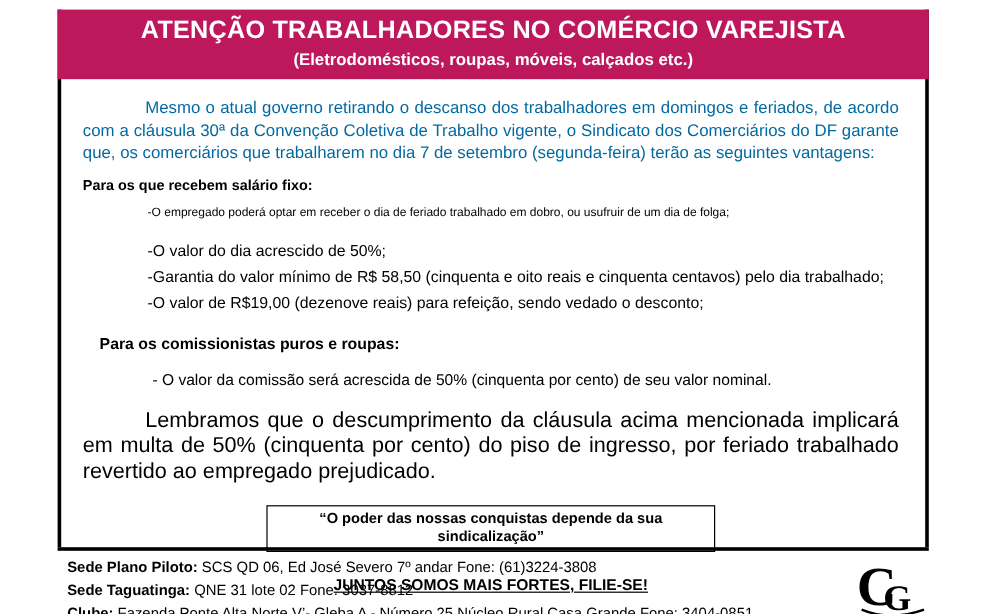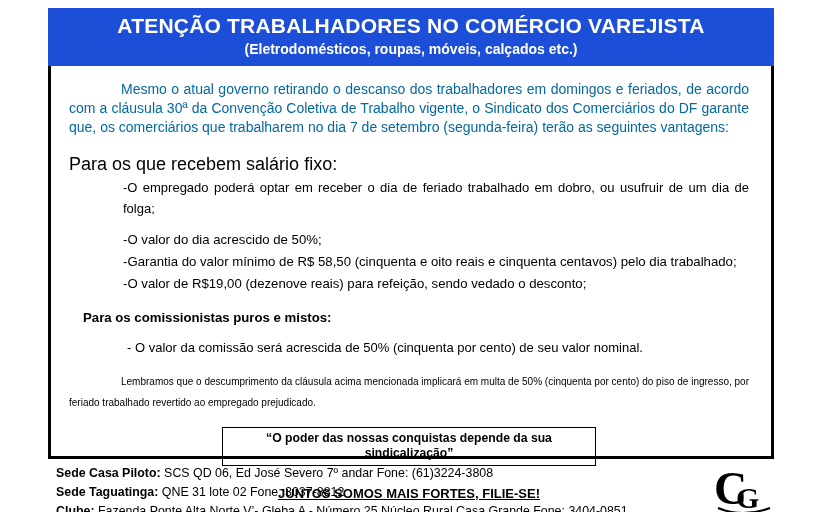--- a/index.html
+++ b/index.html
@@ -25,21 +25,21 @@
     height: 448px;
     border-left: 3px solid #000;
     border-right: 3px solid #000;
   }
   .header-band {
     position: absolute;
     left: 48px;
     top: 8px;
     width: 726px;
     height: 58px;
-    background: #1d4ed8;
+    background: #be185d;
     color: #ffffff;
     text-align: center;
     padding-top: 5px;
   }
   .header-title {
     font-size: 21px;
     font-weight: bold;
     letter-spacing: 0.2px;
     line-height: 26px;
     white-space: nowrap;
@@ -59,54 +59,54 @@
   }
   p.para {
     margin: 0 0 2px 0;
     font-size: 14px;
     line-height: 19px;
     text-align: justify;
     color: #0369a1;
   }
   p.indent { text-indent: 52px; }
   .bold-head {
-    font-size: 18px;
-    font-weight: normal;
-    margin: 18px 0 3px 0;
+    font-size: 12px;
+    font-weight: bold;
+    margin: 8px 0 3px 0;
     line-height: 19px;
   }
   .item {
     font-size: 13.2px;
     line-height: 19px;
     margin: 0 0 3px 0;
     padding-left: 54px;
     text-align: justify;
   }
   .item-hang {
-    font-size: 13px;
+    font-size: 10px;
     line-height: 21px;
     margin: 0 0 2px 0;
     padding-left: 54px;
     text-align: justify;
   }
   .spacer-sm { height: 9px; }
   .spacer-md { height: 14px; }
   .commission-head {
     font-size: 13.2px;
     font-weight: bold;
     margin: 0 0 4px 0;
     padding-left: 14px;
   }
   .commission-item {
     font-size: 13px;
     line-height: 19px;
     padding-left: 58px;
   }
   .closing {
-    font-size: 10px;
+    font-size: 18px;
     line-height: 21px;
     text-align: justify;
     margin-top: 14px;
   }
   .quote-box {
     margin: 14px auto 0 auto;
     width: 374px;
     border: 1px solid #000;
     text-align: center;
     font-size: 12.2px;
@@ -167,36 +167,36 @@
     <div class="bold-head">Para os que recebem salário fixo:</div>
 
     <p class="item-hang">-O empregado poderá optar em receber o dia de feriado trabalhado em dobro, ou usufruir de um dia de folga;</p>
     <div class="spacer-sm"></div>
     <p class="item">-O valor do dia acrescido de 50%;</p>
     <p class="item">-Garantia do valor mínimo de R$ 58,50 (cinquenta e oito reais e cinquenta centavos) pelo dia trabalhado;</p>
     <p class="item">-O valor de R$19,00 (dezenove reais) para refeição, sendo vedado o desconto;</p>
 
     <div class="spacer-md"></div>
 
-    <div class="commission-head">Para os comissionistas  puros e mistos:</div>
+    <div class="commission-head">Para os comissionistas  puros e roupas:</div>
     <p class="commission-item">- O valor da comissão será acrescida de 50% (cinquenta por cento) de seu valor nominal.</p>
 
     <p class="closing indent">Lembramos que o descumprimento da cláusula acima mencionada implicará em multa de 50% (cinquenta por cento) do piso de ingresso, por feriado trabalhado revertido ao empregado prejudicado.</p>
 
     <div class="quote-box">“O poder das nossas conquistas depende da sua sindicalização”</div>
 
     <div class="cta">JUNTOS SOMOS MAIS FORTES, FILIE-SE!</div>
 
   </div>
 
   <div class="bottom-rule"></div>
 
   <div class="footer">
     <div>
-      <span class="lbl">Sede Casa Piloto:</span><span> SCS QD 06, Ed José Severo 7º andar Fone: (61)3224-3808</span>
+      <span class="lbl">Sede Plano Piloto:</span><span> SCS QD 06, Ed José Severo 7º andar Fone: (61)3224-3808</span>
     </div>
     <div>
       <span class="lbl">Sede Taguatinga:</span><span> QNE 31 lote 02 Fone: 3037-8812</span>
     </div>
     <div>
       <span class="lbl">Clube:</span><span> Fazenda Ponte Alta Norte V’- Gleba A - Número 25 Núcleo Rural Casa Grande Fone: 3404-0851</span>
     </div>
   </div>
 
   <div class="logo">

